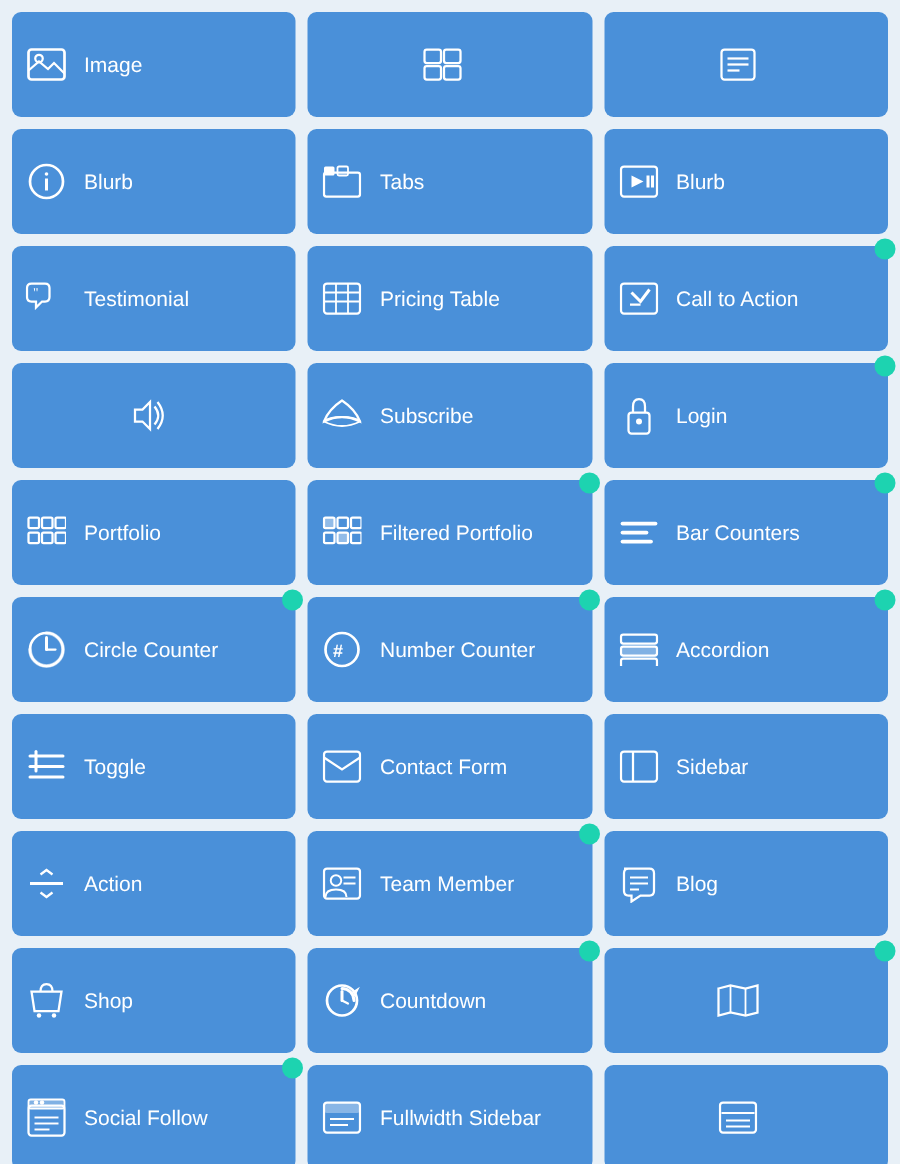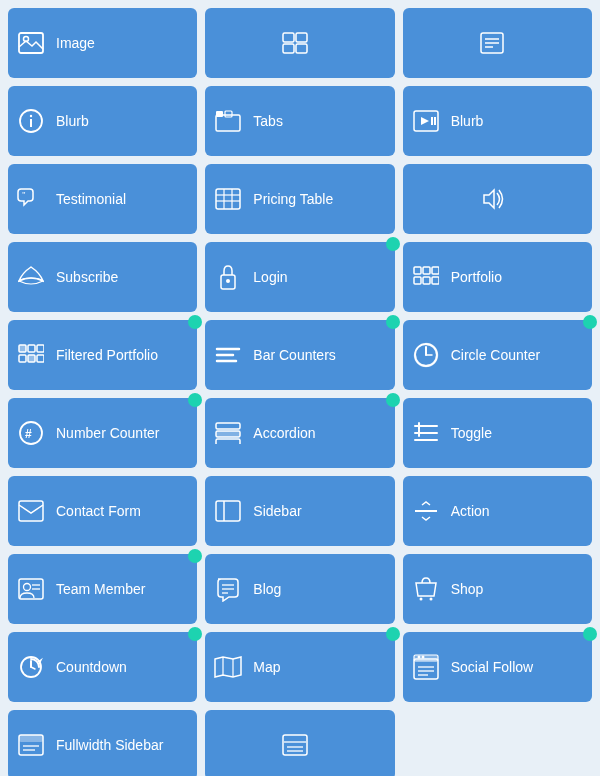--- a/index.html
+++ b/index.html
@@ -142,20 +142,31 @@
         <rect x="1" y="1" width="24" height="20" rx="2" stroke="white" stroke-width="1.5" fill="none"></rect>
         <line x1="9" y1="1" x2="9" y2="21" stroke="white" stroke-width="1.2"></line>
         <line x1="17" y1="1" x2="17" y2="21" stroke="white" stroke-width="1.2"></line>
         <line x1="1" y1="7" x2="25" y2="7" stroke="white" stroke-width="1.2"></line>
         <line x1="1" y1="13" x2="25" y2="13" stroke="white" stroke-width="1.2"></line>
       </svg>
     </span>
     <span class="item-label">Pricing Table</span>
   </div>
 
+  <div class="item">
+    <span class="badge"></span>
+    <span class="item-icon">
+      <svg width="26" height="22" viewBox="0 0 26 22" fill="none">
+        <rect x="1" y="1" width="24" height="20" rx="2" stroke="white" stroke-width="1.5" fill="none"></rect>
+        <polyline points="8,7 14,13 20,5" stroke="white" stroke-width="2" fill="none"></polyline>
+        <line x1="7" y1="15" x2="14" y2="15" stroke="white" stroke-width="1.5"></line>
+      </svg>
+    </span>
+    <span class="item-label">Call to Action</span>
+  </div>
 
   <div class="item">
     <span class="item-icon">
       <svg width="26" height="24" viewBox="0 0 26 24" fill="none">
         <path d="M5 8 L10 8 L15 3 L15 21 L10 16 L5 16 Z" stroke="white" stroke-width="1.5" fill="none"></path>
         <path d="M18 6 Q23 12 18 18" stroke="white" stroke-width="1.5" fill="none"></path>
         <path d="M20 3 Q27 12 20 21" stroke="white" stroke-width="1.5" fill="none"></path>
       </svg>
     </span>
   </div>
@@ -357,21 +368,20 @@
 
   <div class="item">
     <span class="badge"></span>
     <span class="item-icon">
       <svg width="28" height="22" viewBox="0 0 28 22" fill="none">
         <polygon points="1,3 9,1 19,3 27,1 27,19 19,21 9,19 1,21" stroke="white" stroke-width="1.5" fill="none"></polygon>
         <line x1="9" y1="1" x2="9" y2="19" stroke="white" stroke-width="1.2"></line>
         <line x1="19" y1="3" x2="19" y2="21" stroke="white" stroke-width="1.2"></line>
       </svg>
     </span>
-    <span class="item-label">Map</span>
   </div>
 
   <div class="item">
     <span class="badge"></span>
     <span class="item-icon">
       <svg width="26" height="26" viewBox="0 0 26 26" fill="none">
         <rect x="1" y="5" width="24" height="20" rx="2" stroke="white" stroke-width="1.5" fill="none"></rect>
         <rect x="1" y="1" width="24" height="6" rx="1.5" stroke="white" stroke-width="1.2" fill="white" fill-opacity="0.3"></rect>
         <circle cx="6" cy="3" r="1.5" fill="white"></circle>
         <circle cx="10" cy="3" r="1.5" fill="white"></circle>

